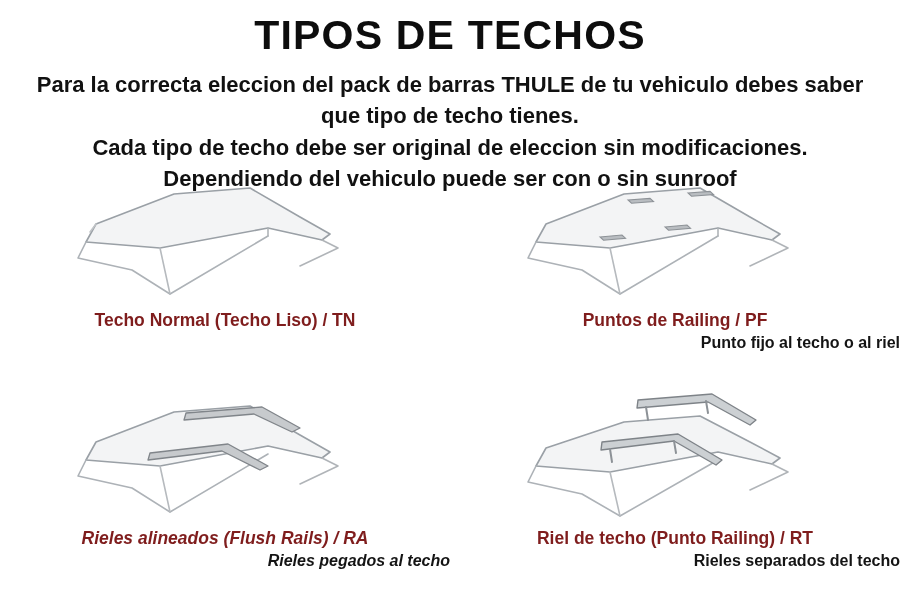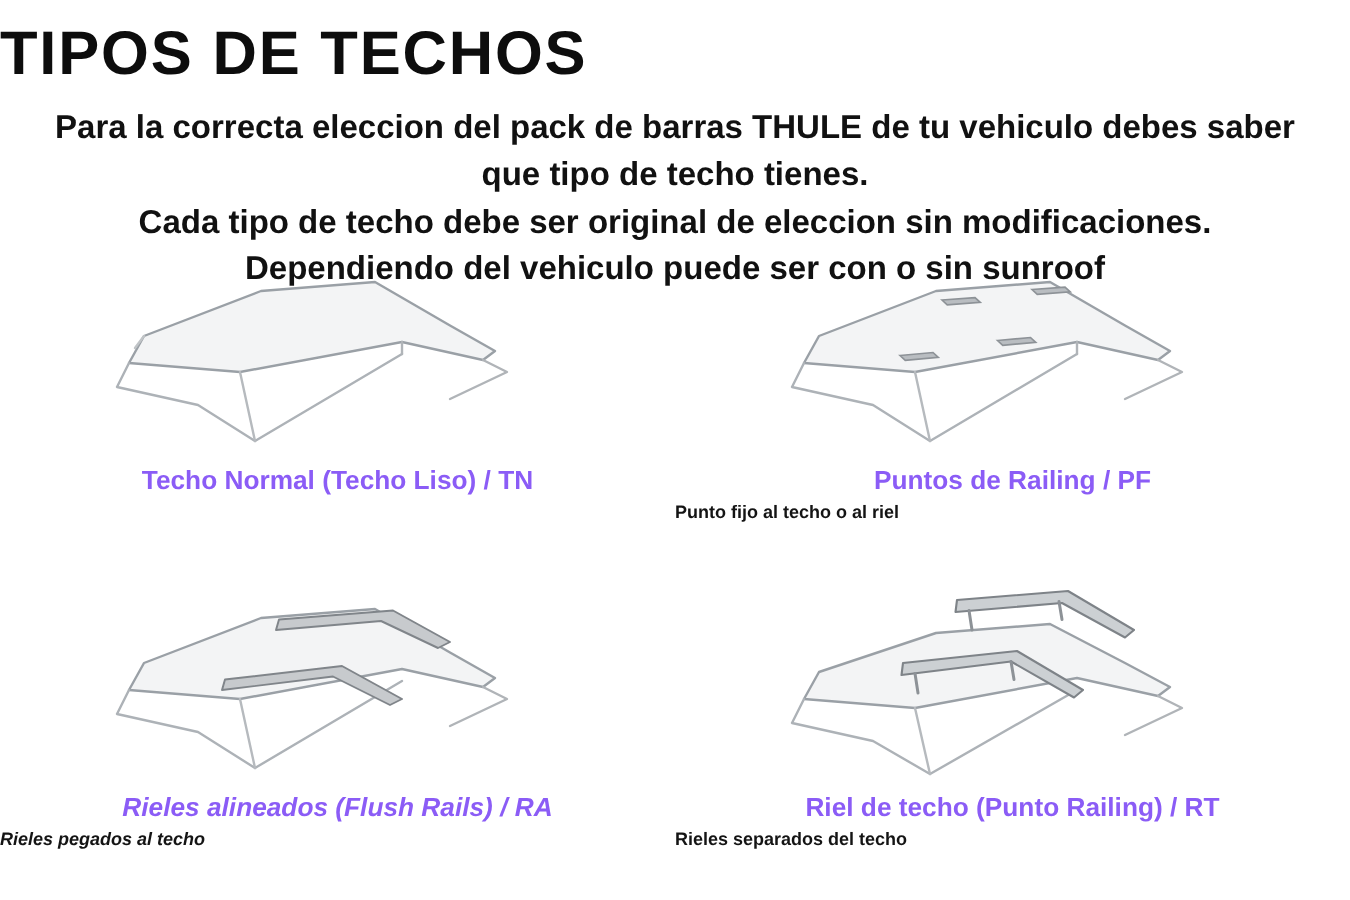--- a/index.html
+++ b/index.html
@@ -15,21 +15,21 @@
     overflow: hidden;
     position: relative;
   }
   .page {
     width: 900px;
     height: 600px;
     position: relative;
     box-sizing: border-box;
   }
   .title {
-    text-align: left;
+    text-align: center;
     font-size: 41px;
     font-weight: bold;
     letter-spacing: 1.2px;
     margin: 14px 0 0 0;
     line-height: 1.05;
     color: #0d0d0d;
   }
   .subtitle {
     text-align: center;
     font-size: 22px;
@@ -63,29 +63,29 @@
     height: 150px;
   }
   .caption {
     position: absolute;
     left: 0;
     width: 450px;
     top: 148px;
     text-align: center;
     font-size: 17.5px;
     font-weight: bold;
-    color: #8b5cf6;
+    color: #7f1d1d;
   }
   .sub-caption {
     position: absolute;
     left: 0;
     width: 450px;
     top: 172px;
-    text-align: left;
-    font-size: 12px;
+    text-align: right;
+    font-size: 16px;
     font-weight: bold;
     color: #141414;
   }
   svg { display: block; }
 </style>
 </head>
 <body>
 
 <div class="page">
 

